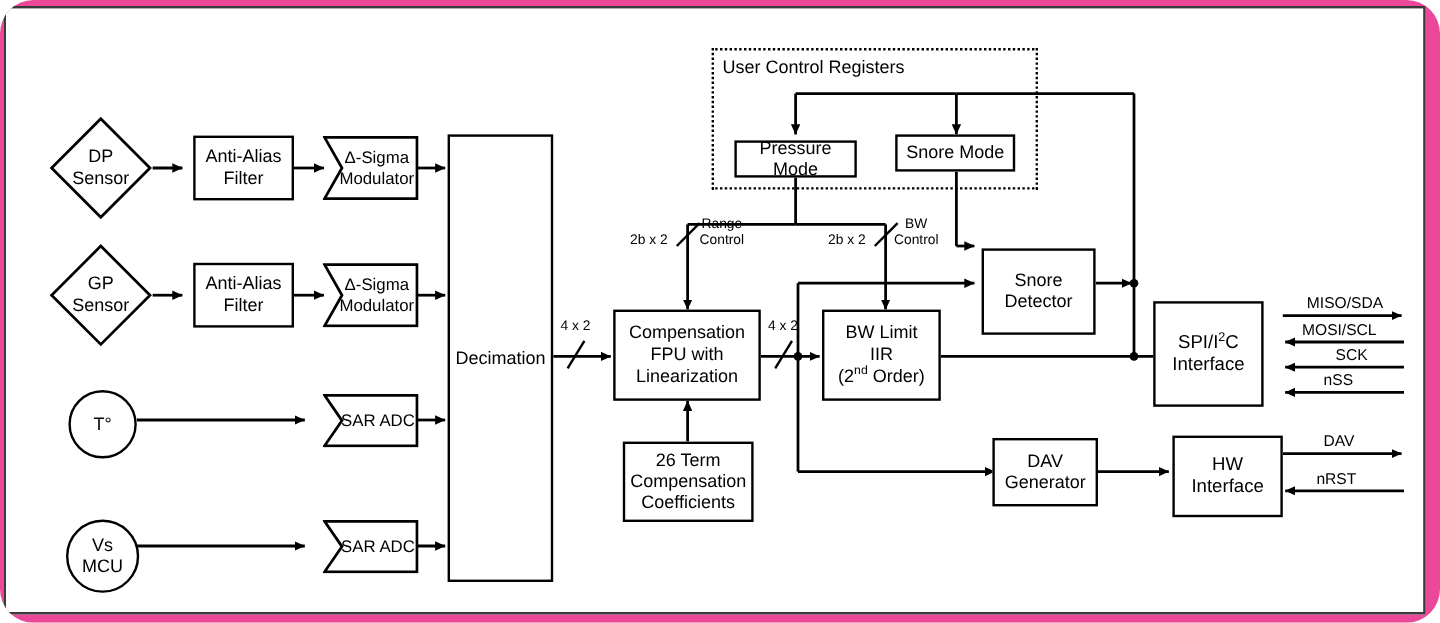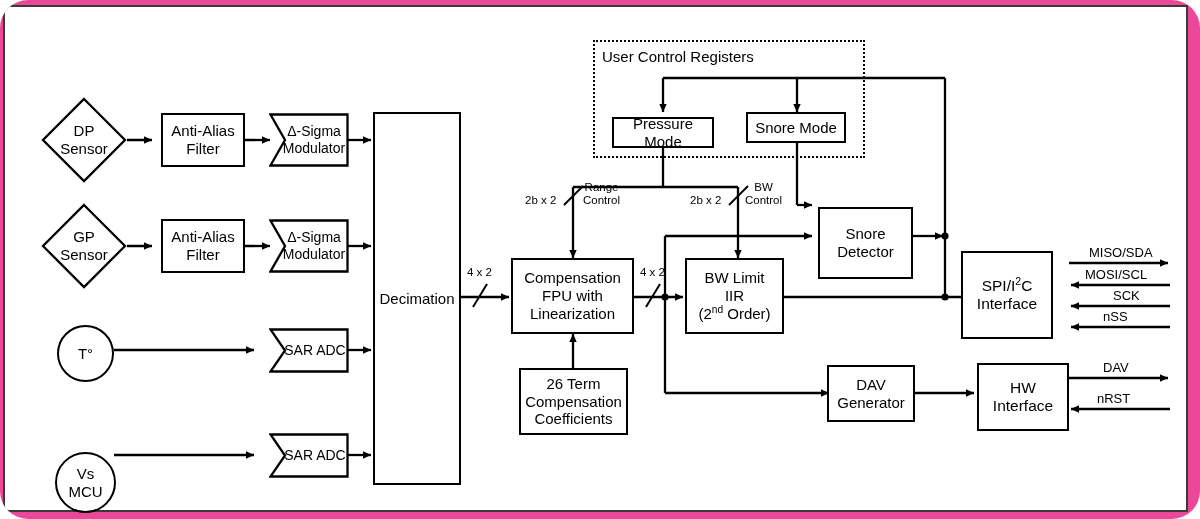--- a/index.html
+++ b/index.html
@@ -194,21 +194,21 @@
     <div class="dtext fs15">
       <span><span>GP</span><br>
       <span>Sensor</span></span>
     </div>
   </div>
 
   <div class="circle fs15" style="left:57px;top:325px;width:57px;height:57px;">
     <span>T°</span>
   </div>
 
-  <div class="circle fs15" style="left:55px;top:452px;width:61px;height:61px;">
+  <div class="circle fs15" style="left:55px;top:433px;width:61px;height:61px;">
     <span>
       <span>Vs</span><br>
       <span>MCU</span>
     </span>
   </div>
 
   <div class="node fs15" style="left:161px;top:113px;width:84px;height:54px;">
     <span class="lbl">
       <span>Anti-Alias</span><br>
       <span>Filter</span>

